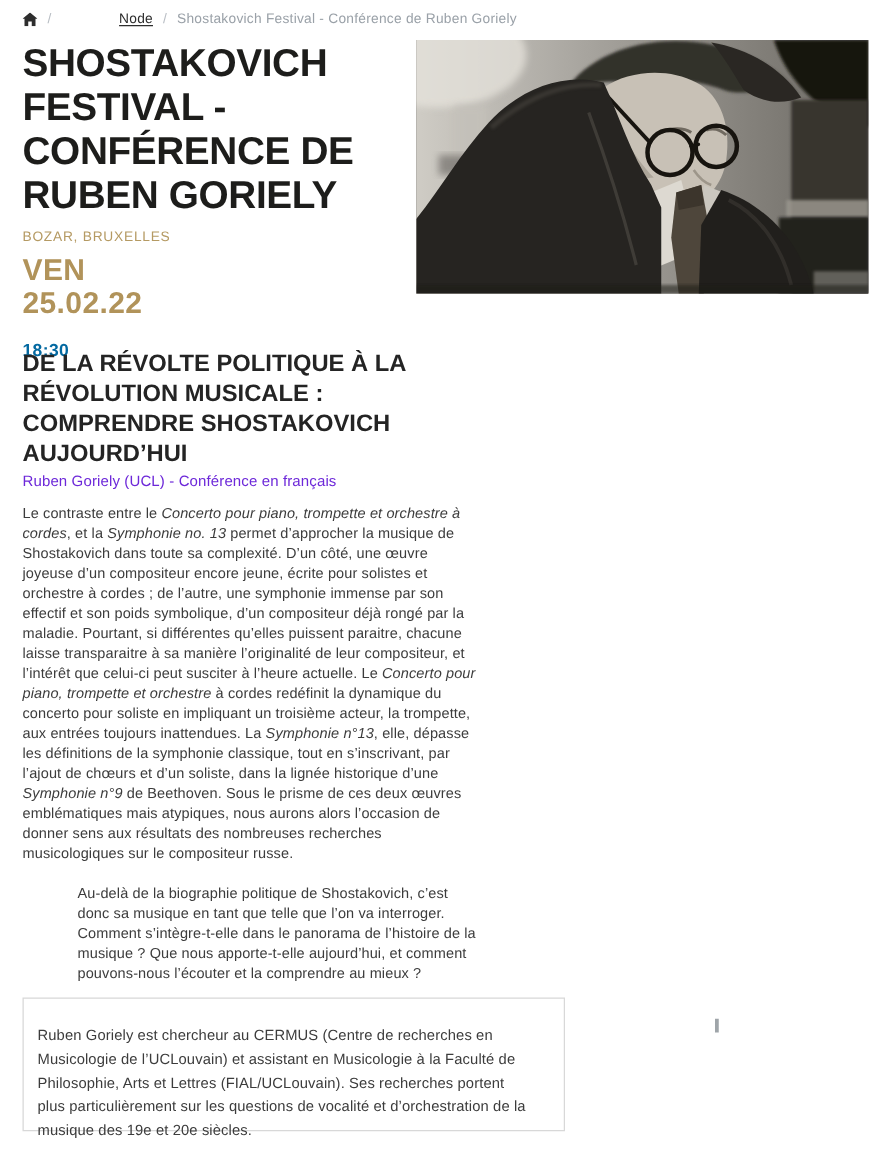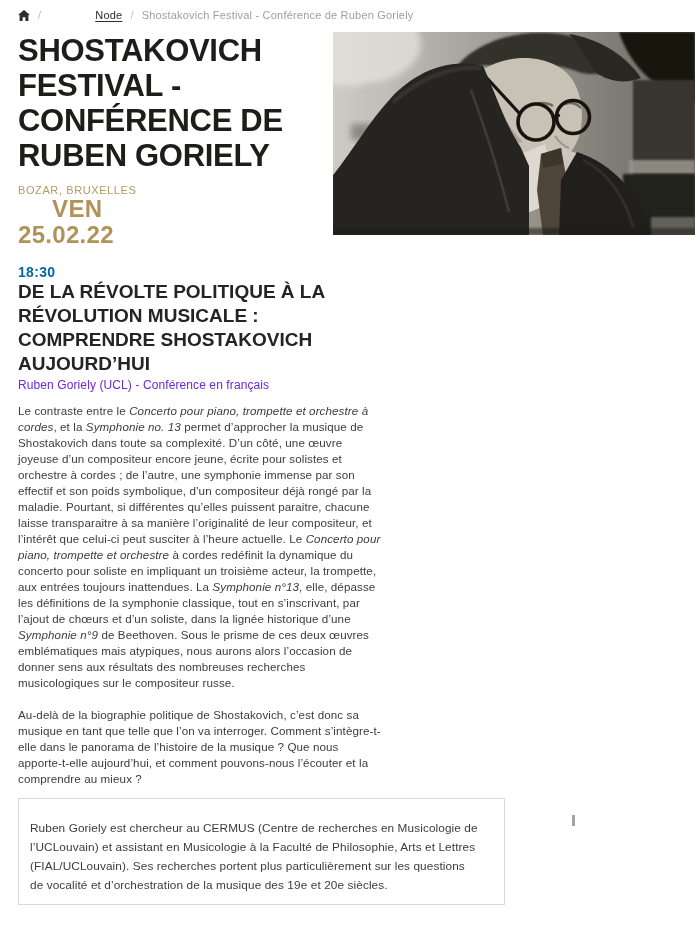--- a/index.html
+++ b/index.html
@@ -49,48 +49,48 @@
 
   
   .event { position:absolute; top:184px; left:18px; }
   .event .venue {
     color:#b59a63; font-size:11px; font-weight:400; letter-spacing:.6px;
     text-transform:uppercase;
   }
   .event .day, .event .date {
     color:#b1935a; font-size:24px; font-weight:700; line-height:26px; letter-spacing:.3px;
   }
-  .event .day { margin-top:0;text-align:center; }
+  .event .day { margin-top:8px; }
   .event .time {
     color:#0369a1; font-size:14px; font-weight:700; margin-top:16px; letter-spacing:.3px;
   }
 
   
   h2.lecture-heading {
     position:absolute; top:280px; left:18px; width:335px;
     font-size:19px; line-height:24px; font-weight:700;
     color:#242424; letter-spacing:0; text-transform:uppercase;
   }
   .byline {
     position:absolute; top:378px; left:18px;
     font-size:12px; color:#6d28d9; letter-spacing:.1px;
   }
 
   
   .body-copy {
     position:absolute; top:403px; left:18px; width:366px;
     font-size:11.6px; line-height:16px; color:#3c3c3c; letter-spacing:.1px;
   }
-  .body-copy p + p { margin-top:16px; }
+  .body-copy p + p { margin-top:16px;margin-left:44px; }
   .body-copy em { font-style:italic; }
 
   
   .bio-box {
     position:absolute; top:798px; left:18px;
-    width:487px; height:107px;
+    width:434px; height:107px;
     border:1px solid #d8d8d8;
     padding:20px 26px 0 11px;
     font-size:11.8px; line-height:19px; color:#3c3c3c; letter-spacing:.1px;
     background:#ffffff;
   }
 
   
   .text-cursor {
     position:absolute; top:815px; left:572px;
     width:3px; height:11px; background:#9fa5a9;

